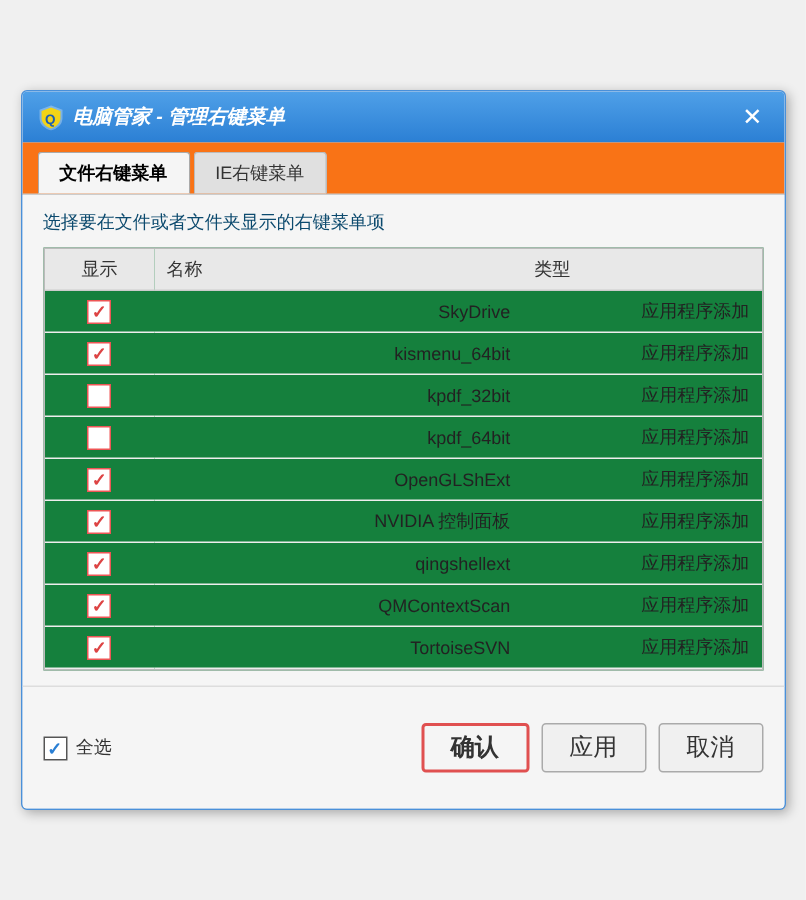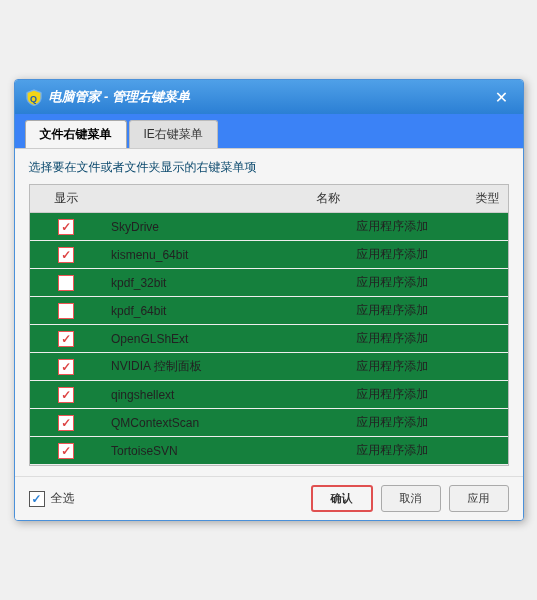--- a/index.html
+++ b/index.html
@@ -51,21 +51,21 @@
       border: none;
       color: white;
       font-size: 16px;
       cursor: pointer;
       display: flex;
       align-items: center;
       justify-content: center;
       border-radius: 2px;
     }
     .tab-bar {
-      background: #3b82f6;
+      background: #f97316;
       border-bottom: 1px solid #ccc;
       display: flex;
       padding: 6px 10px 0 10px;
       gap: 2px;
     }
     .tab {
       padding: 5px 14px;
       border: 1px solid #bbb;
       border-bottom: none;
       background: #e0e0e0;
@@ -97,39 +97,40 @@
     }
     table {
       width: 100%;
       border-collapse: collapse;
     }
     thead tr {
       background: #e8e8e8;
     }
     thead th {
       padding: 5px 8px;
-      text-align: right;
+      text-align: left;
       font-weight: normal;
       font-size: 12px;
       border-bottom: 1px solid #ccc;
       color: #333;
     }
     thead th:first-child {
       width: 60px;
       text-align: center;
     }
     thead th:nth-child(2) {
       width: 200px;
     }
     thead th:nth-child(3) {
       width: 130px;
       margin-left: 12px;
     }
     tbody tr {
       border-bottom: 1px solid #eee;
+      text-align: right;
     }
     tbody td {
       padding: 5px 8px;
       font-size: 12px;
       color: #222;
     }
     tbody td:first-child {
       text-align: center;
     }
     .checkbox-cell {
@@ -152,21 +153,21 @@
       background: white;
     }
     .custom-checkbox.checked::after {
       content: "✓";
       color: #d44;
       font-size: 12px;
       font-weight: bold;
       line-height: 1;
     }
     .footer {
-      padding: 8px 14px;
+      padding: 24px 14px;
       display: flex;
       align-items: center;
       justify-content: space-between;
       background: #f5f5f5;
       border-top: 1px solid #ddd;
     }
     .footer-left {
       display: flex;
       align-items: center;
       gap: 6px;
@@ -189,21 +190,21 @@
     .footer-buttons {
       display: flex;
       gap: 8px;
     }
     .btn {
       padding: 4px 18px;
       border: 1px solid #aaa;
       background: #f0f0f0;
       border-radius: 3px;
       cursor: pointer;
-      font-size: 11px;
+      font-size: 16px;
       color: #333;
     }
     .btn.primary {
       border: 2px solid #e05050;
       background: #f5f5f5;
       font-weight: bold;
     }
     .scrollbar-area {
       position: relative;
     }
@@ -334,17 +335,17 @@
 
   <div class="footer">
     <div class="footer-left">
       <div class="footer-checkbox">
         <div class="custom-checkbox checked" style="border-color: #555;"></div>
       </div>
       <span class="footer-label">全选</span>
     </div>
     <div class="footer-buttons">
       <button class="btn primary">确认</button>
+      <button class="btn">应用</button>
       <button class="btn">取消</button>
-      <button class="btn">应用</button>
     </div>
   </div>
 </div>
 
 </body></html>

